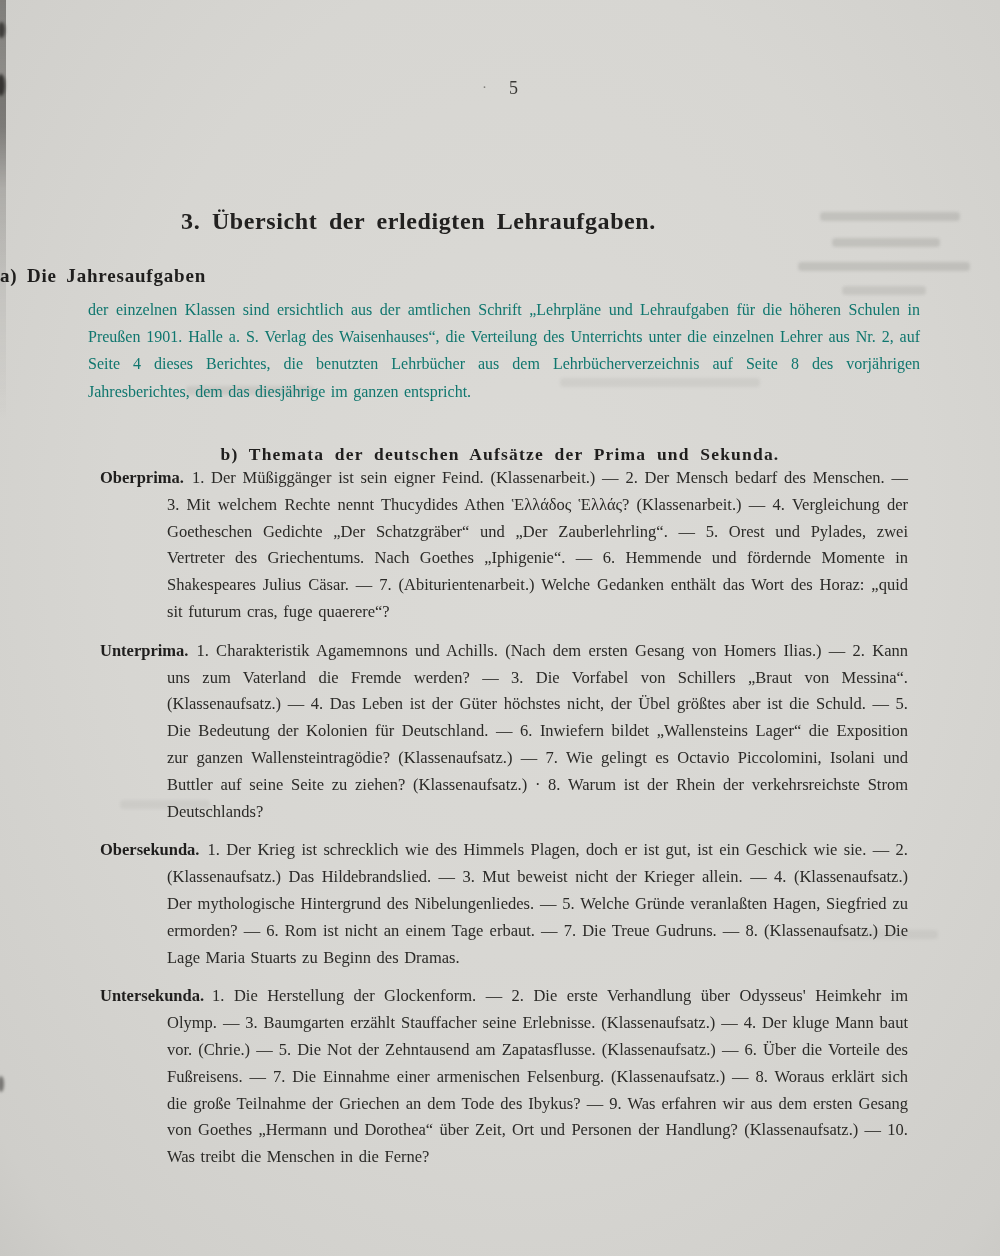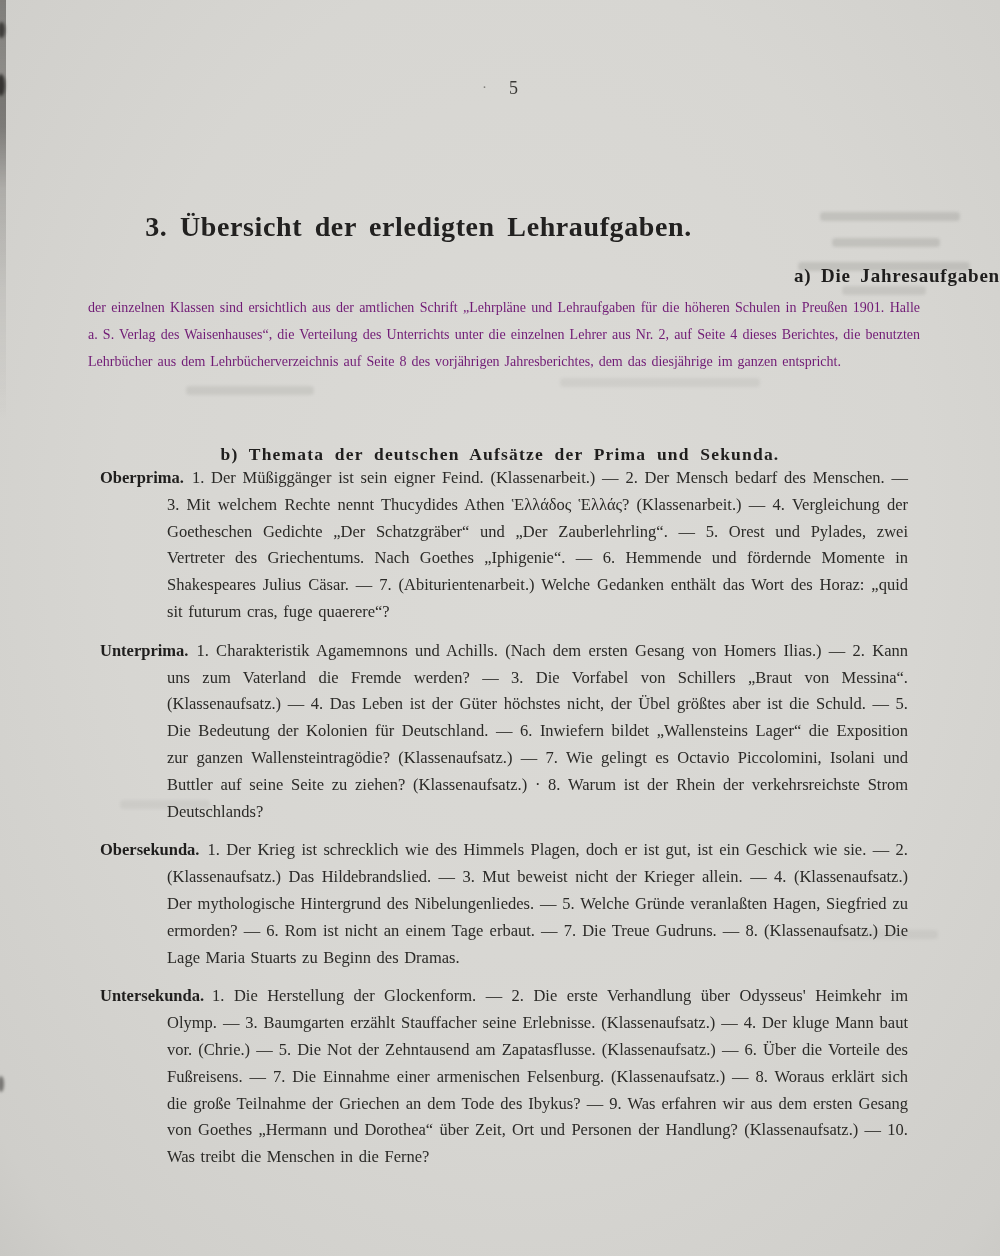--- a/index.html
+++ b/index.html
@@ -28,32 +28,32 @@
   .edge-blob.b3 { left:-2px; top:1076px; width:6px; height:16px; opacity:.55; }
 
   .pagenum {
     position:absolute; top:78px; left:0; width:1000px; text-align:center;
     font-size:18px; color:#3a3936;
   }
   .pagenum .dot { display:inline-block; margin-right:22px; opacity:.55; font-size:15px; vertical-align:2px; }
 
   .doc-title {
     position:absolute; top:192px; left:0; width:837px; text-align:center;
-    font-size:28px; font-weight:bold; color:#222120;
+    font-size:24px; font-weight:bold; color:#222120;
     letter-spacing:.6px; word-spacing:5px;
   }
   .heading-a {
-    position:absolute; top:249px; left:0; width:1000px; text-align:right;
+    position:absolute; top:249px; left:0; width:1000px; text-align:left;
     font-size:19px; font-weight:bold; color:#1f1e1d;
     letter-spacing:.8px; word-spacing:4px;
   }
   .para-a {
     position:absolute; top:280px; left:88px; width:832px;
-    font-size:14px; line-height:27.2px; text-align:justify;
-    word-spacing:1.5px; color:#701a75;
+    font-size:16px; line-height:27.2px; text-align:justify;
+    word-spacing:1.5px; color:#0f766e;
   }
   .heading-b {
     position:absolute; top:429px; left:0; width:1000px; text-align:center;
     font-size:17.5px; font-weight:bold; color:#1f1e1d;
     letter-spacing:1.2px; word-spacing:5px;font-family:Liberation Serif, serif;
   }
   .entries {
     position:absolute; top:453px; left:88px; width:832px;
     font-size:16.5px; line-height:26.8px; text-align:justify;
     word-spacing:1.5px; color:#2b2a27;

